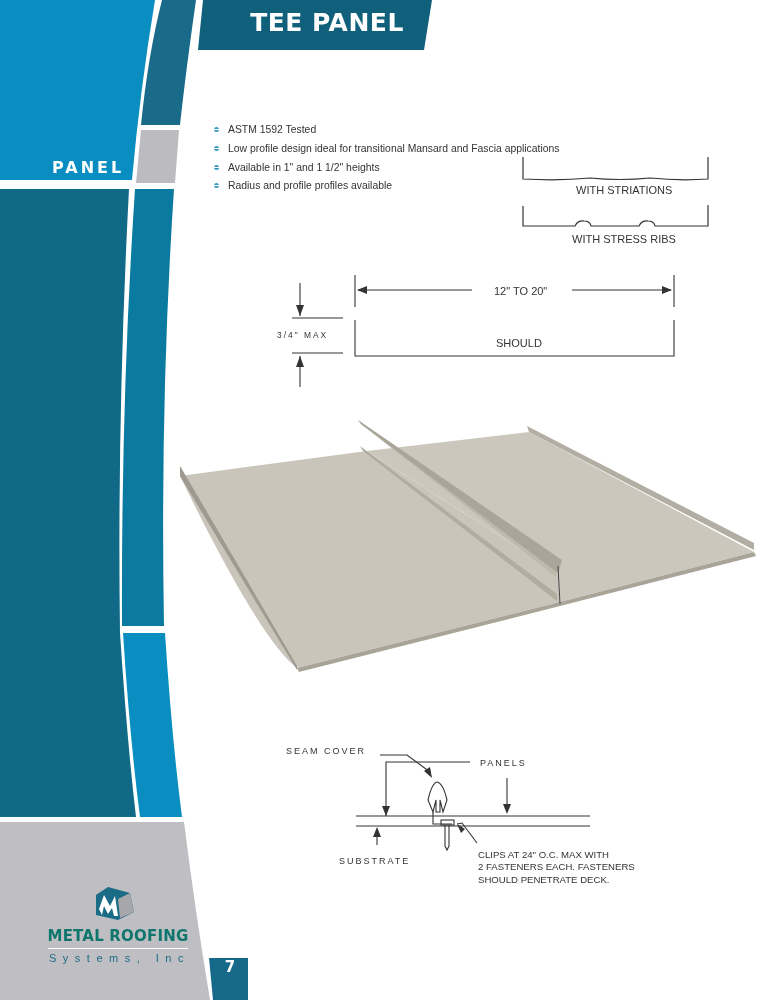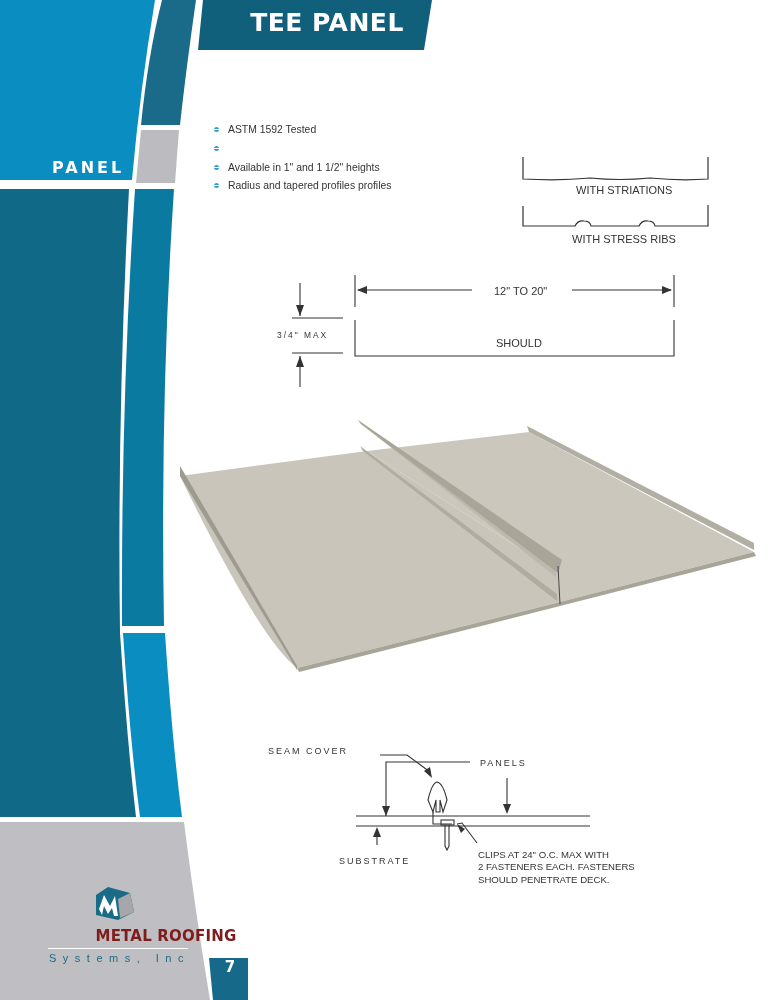--- a/index.html
+++ b/index.html
@@ -18,21 +18,21 @@
   .bullets li { position:relative; padding-left:15px; font-size:10.4px; color:#333333;
            height:18.8px; line-height:16px; white-space:nowrap; }
   .bullet-dot { position:absolute; left:1px; top:5px; width:5px; height:5px;
            border-radius:50%; background:#3a9cc4; }
   .bullet-dot::after { content:""; position:absolute; left:0; top:2px; width:5px; height:1px; background:#ffffff; }
 
   .dlabel { position:absolute; font-size:11px; color:#333333; white-space:nowrap; }
   .wlabel { position:absolute; font-size:9px; color:#333333; letter-spacing:2px; white-space:nowrap; }
 
   .logo-text { position:absolute; left:46px; top:927px; width:144px; text-align:center;
-           color:#7f1d1d; font-family:"DejaVu Sans", sans-serif; font-weight:bold; font-size:15px; letter-spacing:0.2px;margin-left:48px; }
+           color:#0f766e; font-family:"DejaVu Sans", sans-serif; font-weight:bold; font-size:15px; letter-spacing:0.2px; }
   .logo-sub { position:absolute; left:48px; top:952px; width:142px; text-align:right;
            color:#1a6b85; font-size:11px; letter-spacing:6.5px; }
   .logo-rule { position:absolute; left:48px; top:948px; width:140px; height:1px; background:#ffffff; }
   .page-num { position:absolute; left:212px; top:958px; width:36px; text-align:center;
            color:#ffffff; font-family:"DejaVu Sans", sans-serif; font-weight:bold; font-size:15px; }
 </style>
 </head>
 <body>
 
 <svg id="deco" viewBox="0 0 772 1000" xmlns="http://www.w3.org/2000/svg">
@@ -113,33 +113,33 @@
     <path d="M118,899 L130,893 L134,912 L120,918 Z" fill="#a7a7ab"></path>
     <path d="M99,909 L104,895 L110,906 L115,896 L118,916 L114,916 L112,908 L108,914 L104,906 L102,915 Z" fill="#ffffff"></path>
   </g>
 </svg>
 
 <div class="title">TEE PANEL</div>
 <div class="section-label">PANEL</div>
 
 <ul class="bullets">
   <li><span class="bullet-dot"></span><span>ASTM 1592 Tested</span></li>
-  <li><span class="bullet-dot"></span></li>
+  <li><span class="bullet-dot"></span><span>Low profile design ideal for transitional Mansard and Fascia applications</span></li>
   <li><span class="bullet-dot"></span><span>Available in 1" and 1 1/2" heights</span></li>
-  <li><span class="bullet-dot"></span><span>Radius and tapered profiles profiles</span></li>
+  <li><span class="bullet-dot"></span><span>Radius and profile profiles available</span></li>
 </ul>
 
 <div class="dlabel" style="left:576px; top:184px;">WITH STRIATIONS</div>
 <div class="dlabel" style="left:572px; top:233px;">WITH STRESS RIBS</div>
 
 <div class="dlabel" style="left:494px; top:285px;">12" TO 20"</div>
 <div class="wlabel" style="left:277px; top:330px; font-size:8.4px;">3/4" MAX</div>
 <div class="dlabel" style="left:496px; top:337px;">SHOULD</div>
 
-<div class="wlabel" style="left:268px; top:746px;">SEAM COVER</div>
+<div class="wlabel" style="left:286px; top:746px;">SEAM COVER</div>
 <div class="wlabel" style="left:480px; top:758px;">PANELS</div>
 <div class="wlabel" style="left:339px; top:856px;">SUBSTRATE</div>
 <div class="dlabel" style="left:478px; top:849px; font-size:9.6px;">CLIPS AT 24" O.C. MAX WITH</div>
 <div class="dlabel" style="left:478px; top:861px; font-size:9.6px;">2 FASTENERS EACH.  FASTENERS</div>
 <div class="dlabel" style="left:478px; top:874px; font-size:9.6px;">SHOULD PENETRATE DECK.</div>
 
 <div class="logo-text">METAL ROOFING</div>
 <div class="logo-rule"></div>
 <div class="logo-sub">Systems, Inc</div>
 <div class="page-num">7</div>

